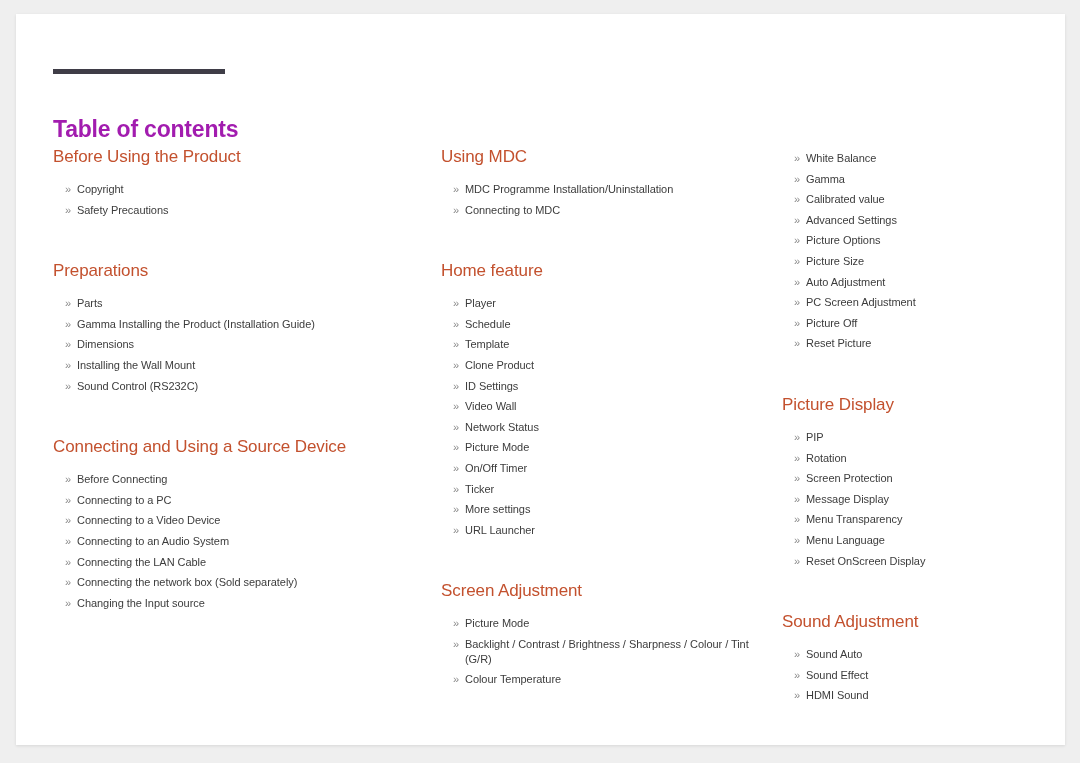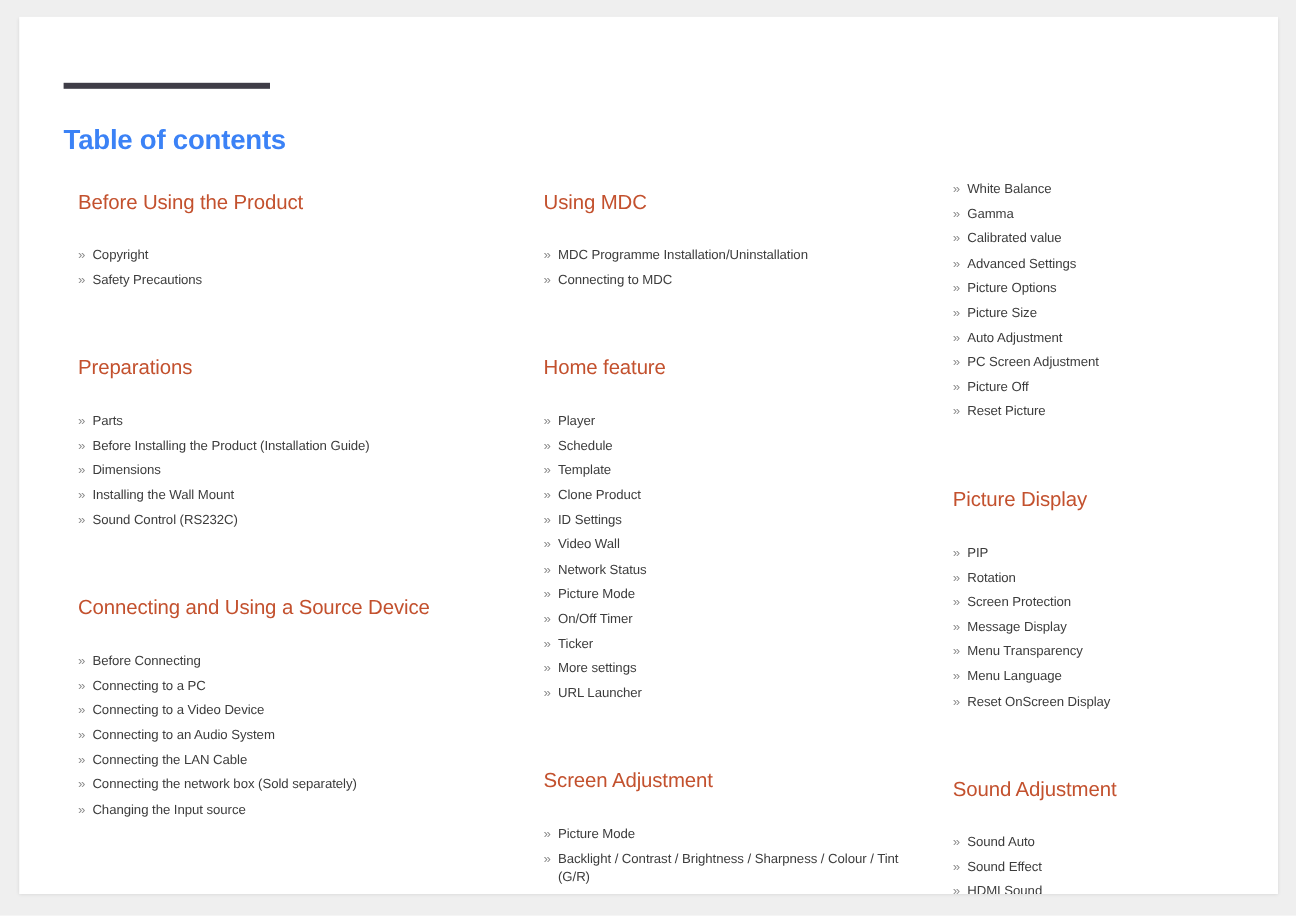--- a/index.html
+++ b/index.html
@@ -27,24 +27,24 @@
     position: absolute;
     left: 37px;
     top: 55px;
     width: 172px;
     height: 5px;
     background: #3f3d47;
   }
   .page-title {
     position: absolute;
     left: 37px;
-    top: 74px;
+    top: 87px;
     font-size: 23px;
     font-weight: bold;
-    color: #3b82f6;
+    color: #a21caf;
     letter-spacing: -0.2px;
     white-space: nowrap;
   }
   .columns {
     position: absolute;
     left: 0;
     top: 131px;
     width: 1049px;
   }
   .col {
@@ -56,21 +56,21 @@
   .col-3 { left: 766px; width: 280px; }
 
   .section { margin-bottom: 0; }
 
   .section-heading {
     color: #c3512e;
     font-size: 17px;
     font-weight: normal;
     line-height: 23px;
     letter-spacing: -0.1px;
-    margin: 12px;
+    margin: 0;
   }
   .items {
     list-style: none;
     margin: 0;
     padding: 0;
   }
   .item {
     position: relative;
     padding-left: 24px;
     font-size: 11px;
@@ -109,21 +109,21 @@
             <li class="item"><span class="guillemet">»</span><span class="item-text">Copyright</span></li>
             <li class="item"><span class="guillemet">»</span><span class="item-text">Safety Precautions</span></li>
           </ul>
         </div>
         <div class="sp-section-gap"></div>
         <div class="section">
           <div class="section-heading">Preparations</div>
           <div class="sp-after-heading"></div>
           <ul class="items">
             <li class="item"><span class="guillemet">»</span><span class="item-text">Parts</span></li>
-            <li class="item"><span class="guillemet">»</span><span class="item-text">Before Installing the Product (Installation Guide)</span></li>
+            <li class="item"><span class="guillemet">»</span><span class="item-text">Gamma Installing the Product (Installation Guide)</span></li>
             <li class="item"><span class="guillemet">»</span><span class="item-text">Dimensions</span></li>
             <li class="item"><span class="guillemet">»</span><span class="item-text">Installing the Wall Mount</span></li>
             <li class="item"><span class="guillemet">»</span><span class="item-text">Sound Control (RS232C)</span></li>
           </ul>
         </div>
         <div class="sp-section-gap"></div>
         <div class="section">
           <div class="section-heading">Connecting and Using a Source Device</div>
           <div class="sp-after-heading"></div>
           <ul class="items">

